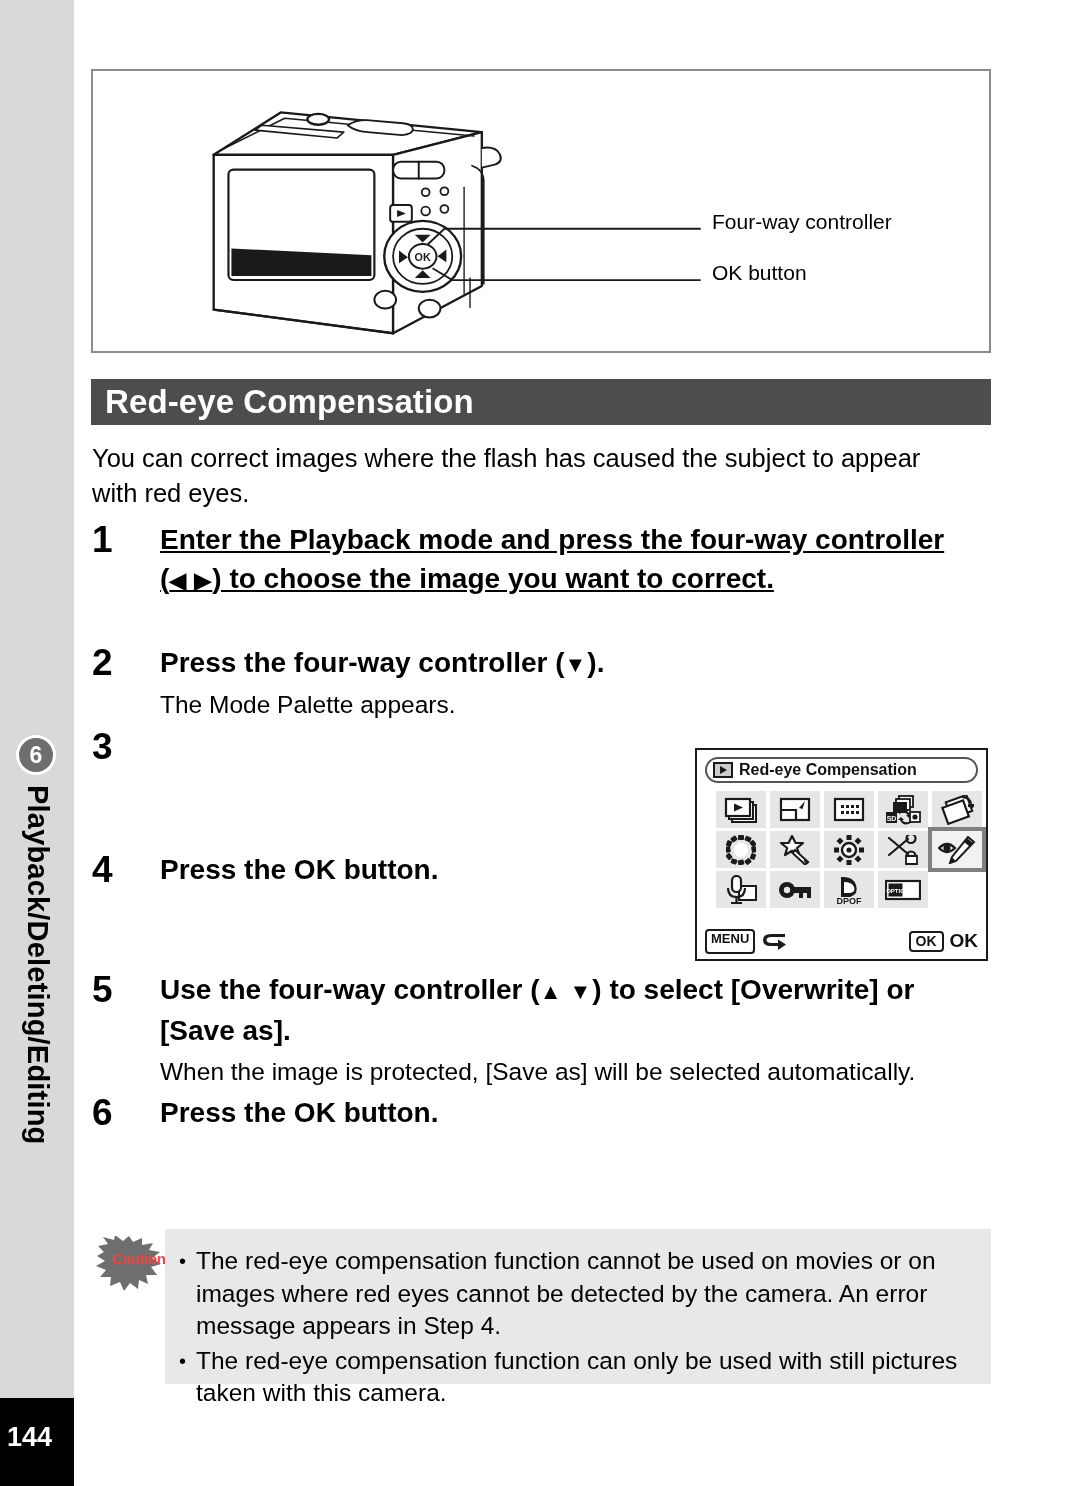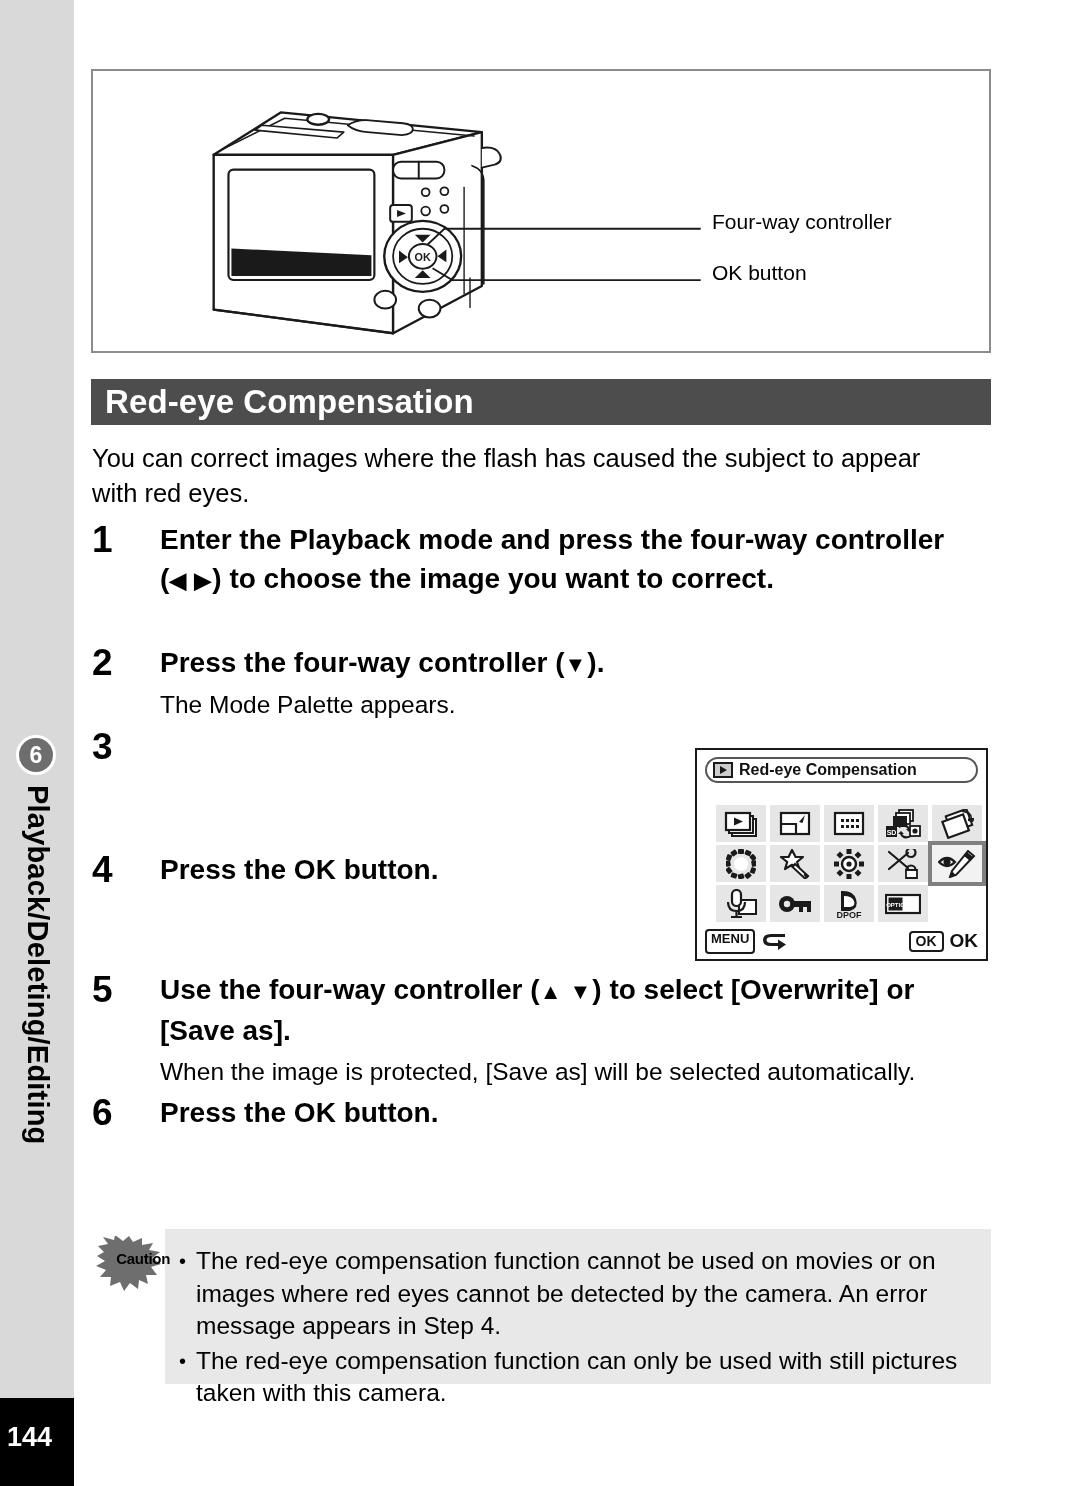--- a/index.html
+++ b/index.html
@@ -115,21 +115,21 @@
     display: flex; align-items: center; justify-content: center;
   }
   .lcd-title .play-ico i {
     width: 0; height: 0; border-left: 7px solid #1a1a1a;
     border-top: 4.5px solid transparent; border-bottom: 4.5px solid transparent;
     display: block;
   }
   .lcd-title span.t { font-size: 16px; font-weight: bold; color: #111; }
 
   .icon-grid {
-    margin-top: 22px;
+    margin-top: 8px;
     display: grid;
     grid-template-columns: repeat(5, 50px);
     grid-auto-rows: 37px;
     gap: 3px 4px;
     justify-content: start;
     padding-left: 11px;
   }
   .ic {
     width: 50px; height: 37px;
     background: #e6e6e6;
@@ -168,23 +168,23 @@
     display: flex; gap: 10px;
     font-size: 24.5px; line-height: 32.5px; color: #000;
     margin-bottom: 2px;
   }
   .caution-item .bullet { flex: none; font-size: 20px; line-height: 32px; }
   .caution-icon {
     position: absolute; left: 96px; top: 1236px;
     width: 66px; height: 62px;
   }
   .caution-icon .cap {
-    position: absolute; left: 8px; top: 14px;
-    width: 66px; text-align: right;
-    font-size: 15px; font-weight: bold; color: #000000;
+    position: absolute; left: 16px; top: 14px;
+    width: 66px; text-align: left;
+    font-size: 15px; font-weight: bold; color: #ef4444;
     letter-spacing: -0.3px;
   }
 </style>
 </head>
 <body>
 
 <div class="page">
 
   <div class="sidebar"></div>
 
@@ -259,21 +259,21 @@
   <div class="callout-label callout-ok">OK button</div>
 
   <div class="title-bar">
     <span>Red-eye Compensation</span>
   </div>
 
   <div class="intro">You can correct images where the flash has caused the subject to appear with red eyes.</div>
 
   <div class="step" style="left:92px; top:520px; width:880px;">
     <div class="step-num">1</div>
-    <div style="width:812px;">
+    <div style="width:812px;text-decoration:underline;">
       <div class="step-head">
         <span>Enter the Playback mode and press the four-way controller (</span><span class="arrows">◀ ▶</span><span>) to choose the image you want to correct.</span>
       </div>
     </div>
   </div>
 
   <div class="step" style="left:92px; top:643px; width:880px;">
     <div class="step-num">2</div>
     <div style="width:812px;">
       <div class="step-head">

